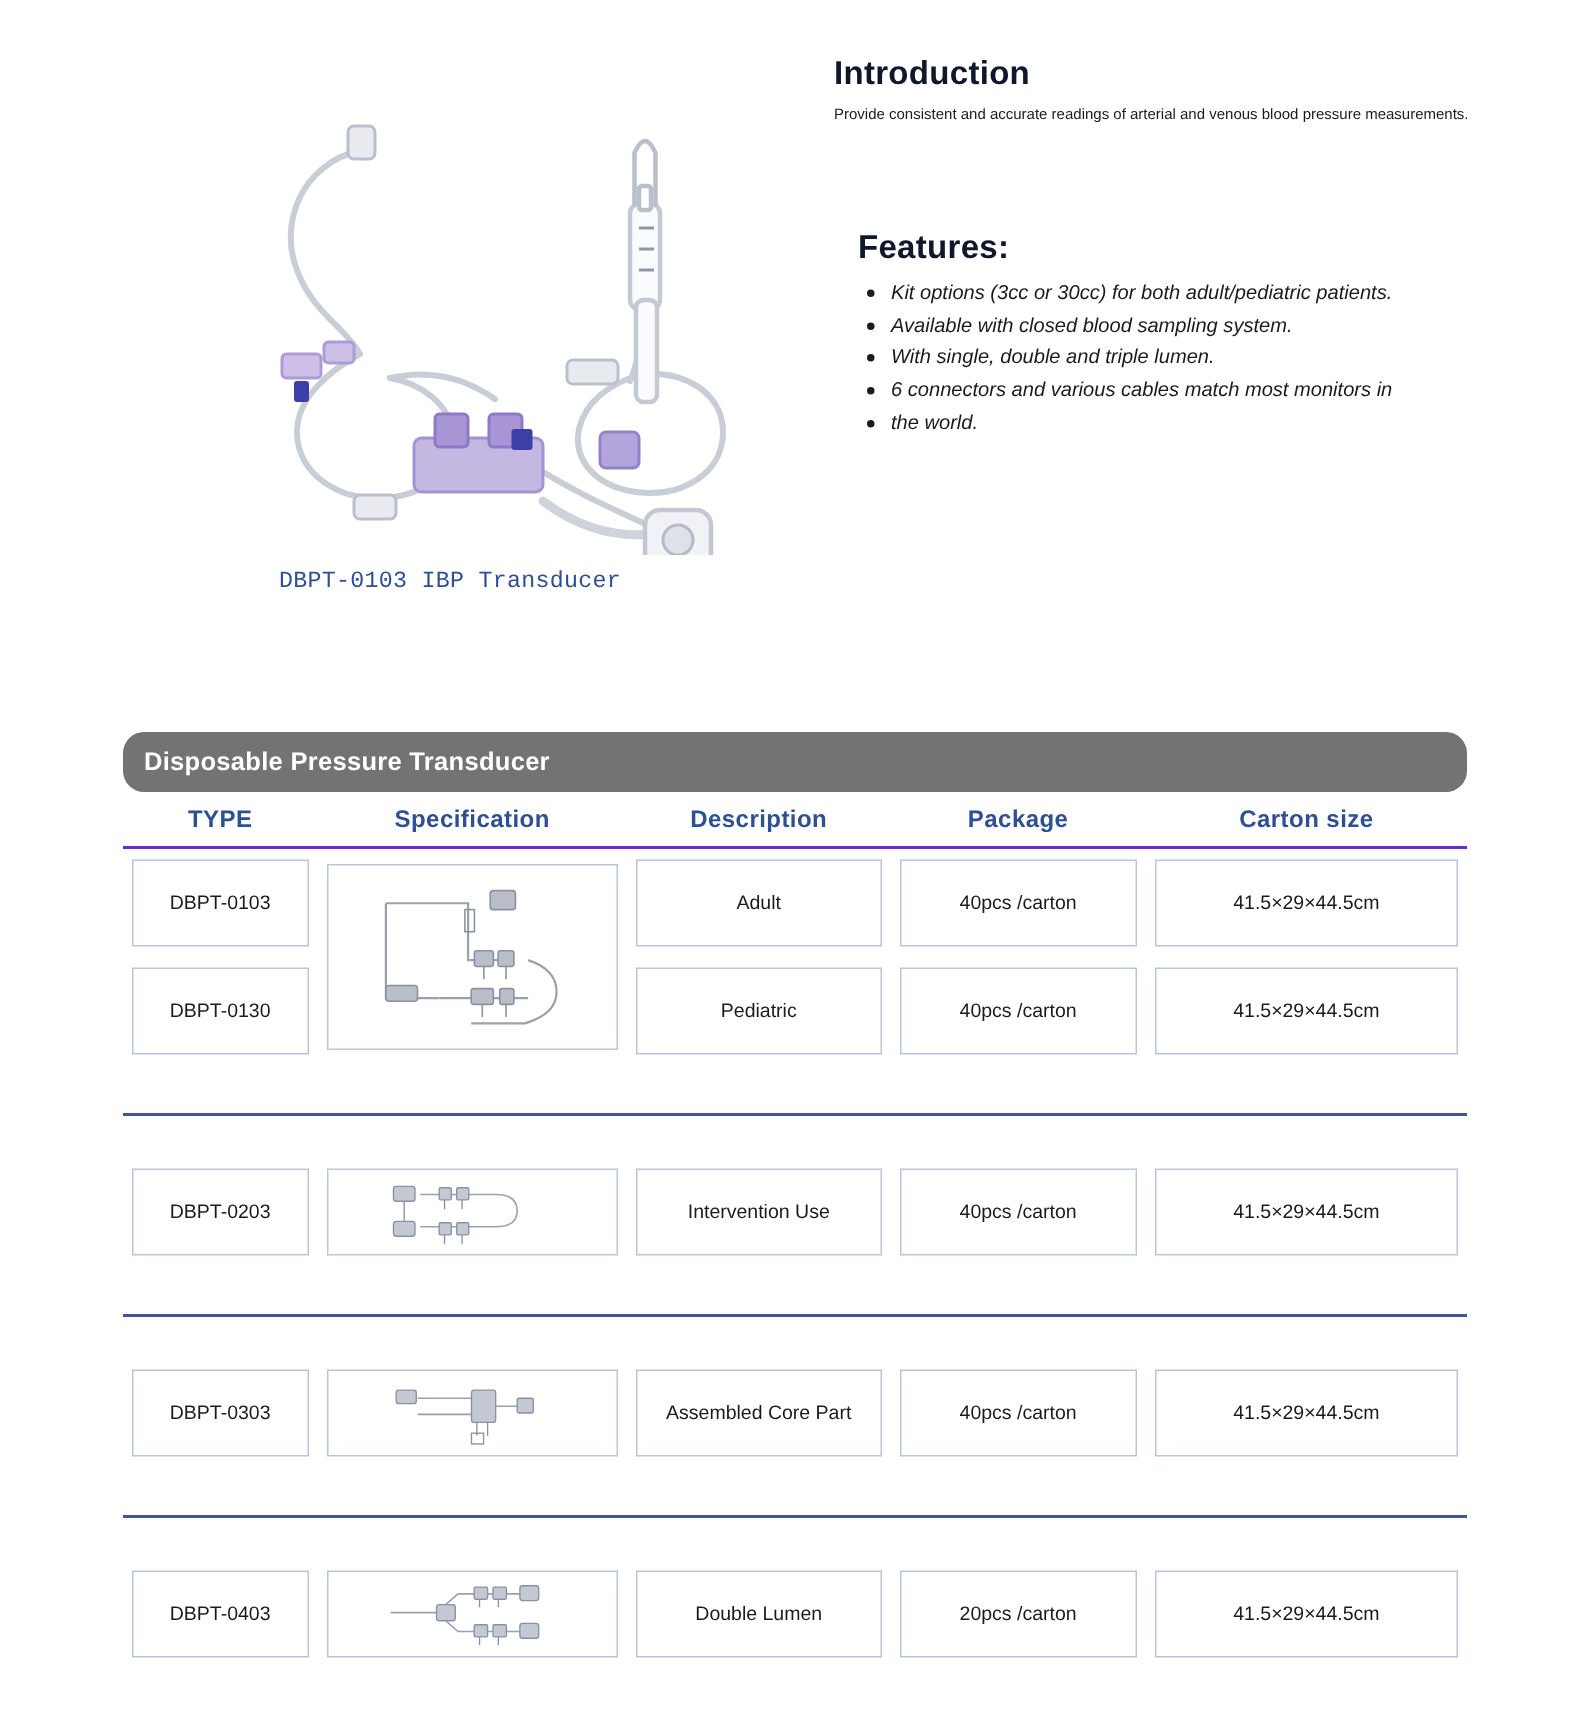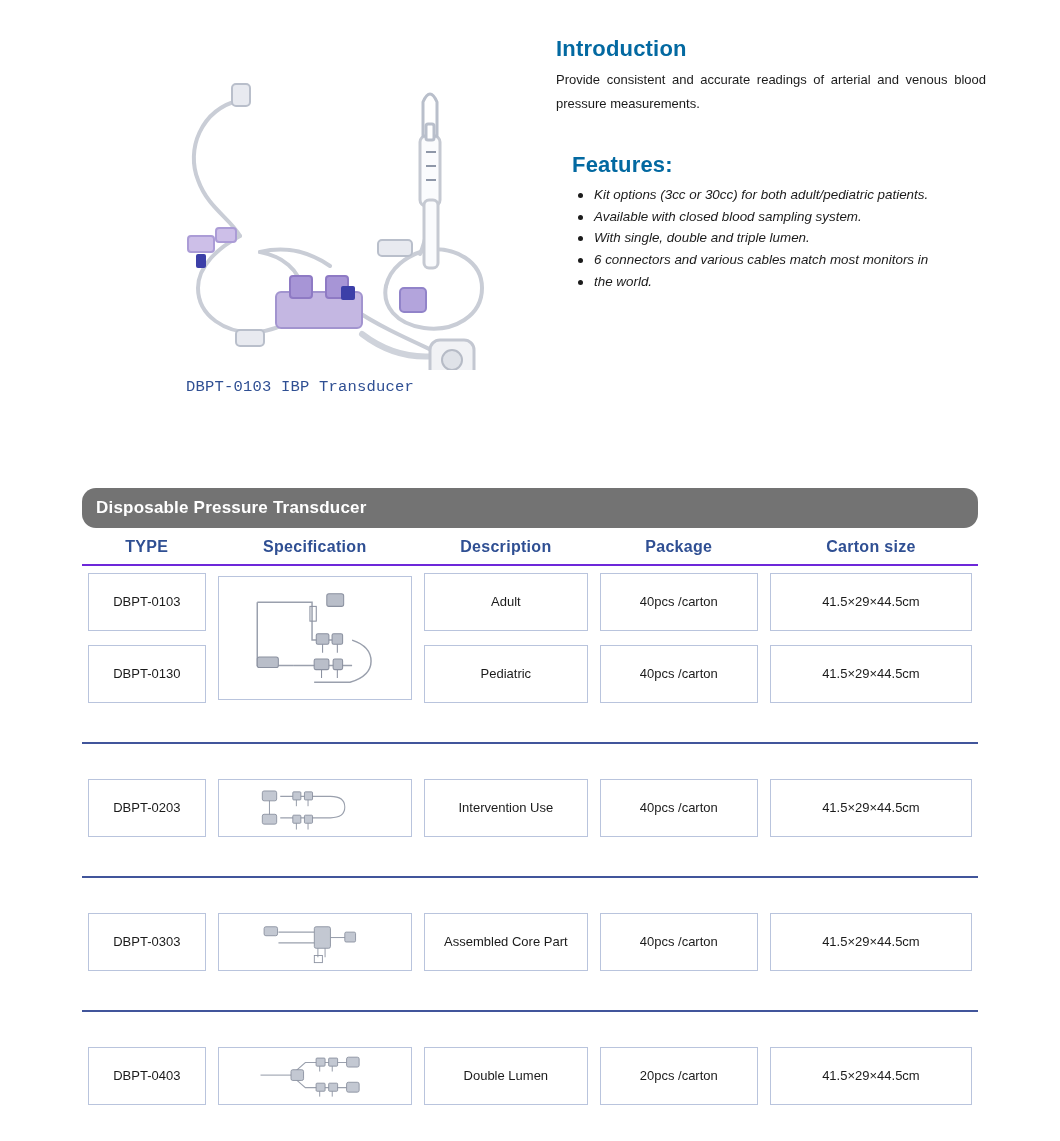--- a/index.html
+++ b/index.html
@@ -33,28 +33,28 @@
     letter-spacing: .2px;
     font-family: Liberation Mono, monospace;
   }
 
   .intro-block {
     position: absolute;
     left: 556px; top: 36px;
     width: 430px;
   }
   .heading {
-    color: #0369a1;
+    color: #0f172a;
     font-size: 22px;
     font-weight: bold;
     margin: 0 0 6px 0;
     letter-spacing: .2px;
   }
   .intro-text {
-    font-size: 13px;
+    font-size: 10px;
     line-height: 1.85;
     color: #1b1b1b;
     text-align: justify;
     margin: 0;
   }
 
   .features-block {
     position: absolute;
     left: 572px; top: 152px;
     width: 440px;

